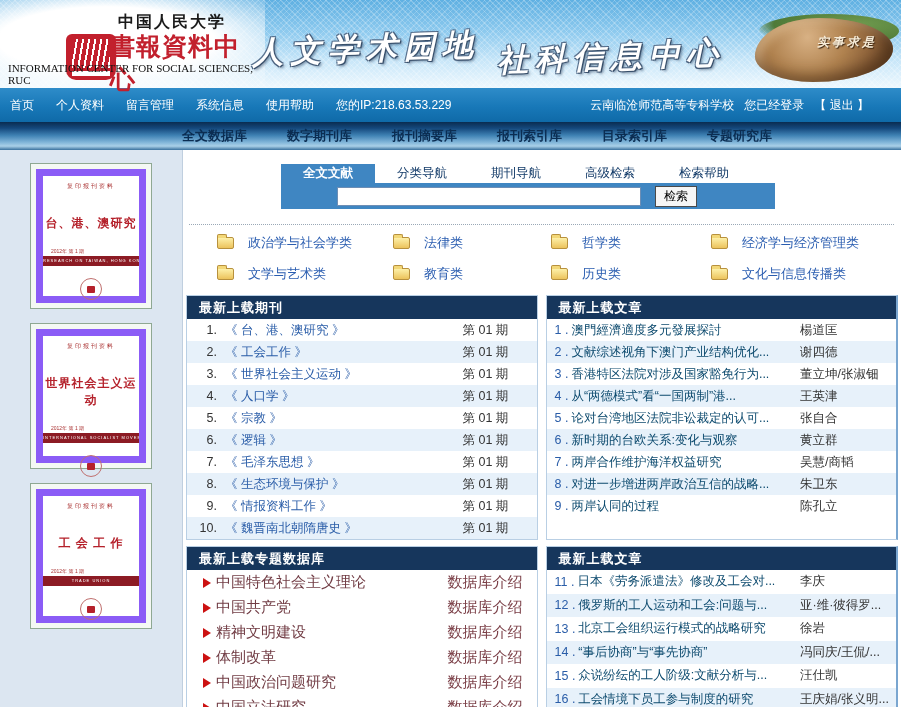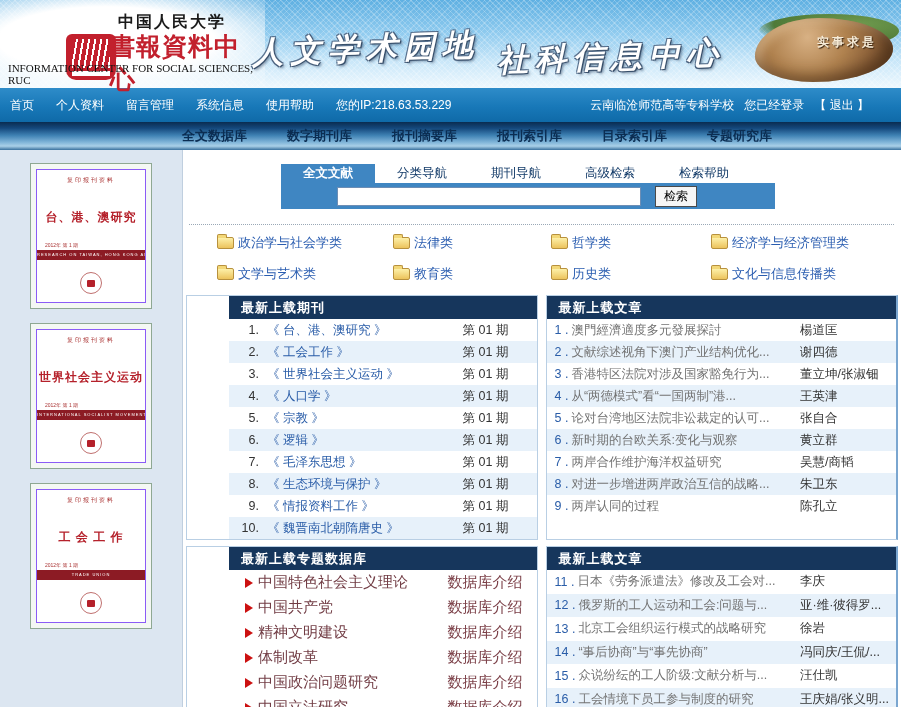--- a/index.html
+++ b/index.html
@@ -29,37 +29,37 @@
   .slogan-1 { left:252px; top:28px; font-size:31px; }
   .slogan-2 { left:497px; top:36px; font-size:31px; }
   .stone { position:absolute; right:2px; top:8px; width:152px; height:78px; }
   .grass { position:absolute; right:0; top:6px; width:140px; height:34px; background:
            radial-gradient(ellipse at 70% 30%,#6f9a4e 0%,#4f7a38 60%,rgba(79,122,56,0) 75%); border-radius:50%; }
   .rock { position:absolute; right:6px; top:10px; width:138px; height:64px;
           background:radial-gradient(circle at 38% 30%,#d8b184 0%,#b0824f 40%,#8a5f38 70%,#5e3f24 100%);
           border-radius:46% 54% 58% 42% / 60% 48% 52% 40%;
           box-shadow:inset -8px -6px 14px rgba(60,35,15,.55), inset 6px 4px 10px rgba(255,230,190,.4); }
   .stone-text { position:absolute; right:22px; top:26px; color:#f7ecd8; font-size:12px; font-weight:bold;
-                letter-spacing:3px; text-shadow:1px 1px 1px #3a2410; }
+                font-style:italic; letter-spacing:3px; text-shadow:1px 1px 1px #3a2410; }
 
   
   .nav1 { height:34px; background:linear-gradient(180deg,#2e8cc9 0%,#1878b8 55%,#0f6aa8 100%);
           display:flex; align-items:center; color:#fff; font-size:12px; padding:0 10px; }
   .nav1 a { color:#fff; text-decoration:none; margin-right:22px; cursor:pointer; }
   .nav1 .ip { margin-right:0; }
   .nav1 .right { margin-left:auto; display:flex; align-items:center; gap:10px; }
   .nav2 { height:28px; background:linear-gradient(180deg,#0a2c50 0%,#14487c 22%,#3f82b4 48%,#7fb4d8 72%,#a9d0e8 86%,#3a719e 100%);
           display:flex; align-items:flex-end; padding:0 0 5px 182px; gap:40px; }
   .nav2 a { color:#0b2d52; font-size:13px; font-weight:bold; text-decoration:none; cursor:pointer; }
 
   
   .content { display:flex; height:560px; }
   .sidebar { width:183px; background:#dce6f1; border-right:1px solid #c0cfdf; padding-top:13px; flex-shrink:0; }
   .frame { width:122px; margin:0 auto 14px auto; border:1px solid #8fa893; background:#f4f8f4; padding:5px; cursor:pointer; }
-  .cover { border:1px solid #8b5cf6; background:#fff; height:100%; padding-top:6px; position:relative; height:134px; }
+  .cover { border:7px solid #8b5cf6; background:#fff; height:100%; padding-top:6px; position:relative; height:134px; }
   .cover .tiny-top { text-align:center; font-size:6px; color:#a33; letter-spacing:2px; }
   .cover .ctitle { text-align:center; font-size:12px; font-weight:bold; color:#b5212b; letter-spacing:1px; margin-top:24px; }
   .cover .issue-row { display:flex; justify-content:space-between; padding:0 8px; font-size:5px; color:#a33; margin-top:16px; }
   .cover .band { margin-top:2px; height:10px; background:#8c1b24; color:#fff; font-size:4px; text-align:center; line-height:10px;
                  letter-spacing:1px; overflow:hidden; white-space:nowrap; }
   .cover .emblem { width:22px; height:22px; border:1px solid #c0706f; border-radius:50%; margin:12px auto 0 auto;
                    display:flex; align-items:center; justify-content:center; }
   .cover .emblem i { width:8px; height:7px; background:#b5212b; display:block; border-radius:1px; }
 
   .main { flex:1; background:#fff; padding:14px 3px 0 2px; overflow:hidden; }
@@ -67,41 +67,41 @@
   .tabbar { display:flex; margin-left:96px; }
   .tab { width:94px; height:19px; line-height:19px; text-align:center; font-size:12.5px; color:#123a68; cursor:pointer; }
   .tab.active { background:#3f86c2; color:#fff; font-weight:bold; }
   .search-band { margin-left:96px; width:494px; height:26px; background:#3f86c2; display:flex; align-items:center; }
   .search-input { margin-left:56px; width:304px; height:19px; border:1px solid #6d8eb5; background:#fff; }
   .search-btn { margin-left:14px; font-size:12px; padding:1px 8px; background:#f6f6f6; border:1px solid #4a4a4a; cursor:pointer; }
 
   .dotted { border-top:1px dotted #9aa8b6; margin:15px 4px 9px 4px; }
 
   .cats { display:grid; grid-template-columns:176px 158px 160px 202px; row-gap:13px; margin:4px 0 12px 32px; }
-  .cat { display:flex; align-items:center; gap:4px; }
+  .cat { display:flex; align-items:center; gap:14px; }
   .folder { position:relative; width:17px; height:12px; background:linear-gradient(#fdf0a8,#ecc35c);
             border:1px solid #b8913d; border-radius:1px 2px 2px 2px; flex-shrink:0; }
   .folder::before { content:""; position:absolute; left:-1px; top:-4px; width:8px; height:3px;
             background:#f3d878; border:1px solid #b8913d; border-bottom:none; border-radius:2px 2px 0 0; }
   .cat a { font-size:13px; color:#2a5db0; text-decoration:none; cursor:pointer; }
 
   .tables { display:flex; gap:8px; margin:8px 0 0 1px; }
   .tbl { border:1px solid #b9cfe4; background:#fff; }
-  .w-left { width:352px;padding-left:42px; }
+  .w-left { width:352px; }
   .w-right { width:353px; border-right:2px solid #7aa6d0; }
   .tbl-head { height:23px; background:#16365c; color:#fff; font-weight:bold; font-size:13px;
               line-height:23px; padding-left:12px; letter-spacing:1px; }
   .jrow { height:22px; display:flex; align-items:center; font-size:12.5px; }
   .jrow.even, .arow.even { background:#e7f1fa; }
   .jrow .num { width:38px; text-align:right; padding-right:8px; color:#333; }
   .jrow .name { flex:1; color:#2a5da8; cursor:pointer; }
   .jrow .issue { width:74px; color:#333; }
   .arow { height:22px; display:flex; align-items:center; font-size:12.5px; padding-left:8px; }
   .arow .pfx { color:#2a5da8; margin-right:3px; white-space:pre; }
-  .arow .ttl { flex:1; color:#737373; white-space:nowrap; overflow:hidden; cursor:pointer; }
+  .arow .ttl { flex:1; color:#0c4a6e; white-space:nowrap; overflow:hidden; cursor:pointer; }
   .arow .author { width:96px; color:#333; white-space:nowrap; overflow:hidden; flex-shrink:0; }
   .trow { height:25px; display:flex; align-items:center; font-size:15px; padding:0 14px 0 16px; }
   .tri { width:0; height:0; border-left:8px solid #cc1111; border-top:5px solid transparent;
          border-bottom:5px solid transparent; margin-right:5px; flex-shrink:0; }
   .trow .name { flex:1; color:#713c44; cursor:pointer; }
   .trow .intro { color:#7b3f47; cursor:pointer; }
   .arow2 { height:23.5px; }
 </style>
 </head>
 <body>

